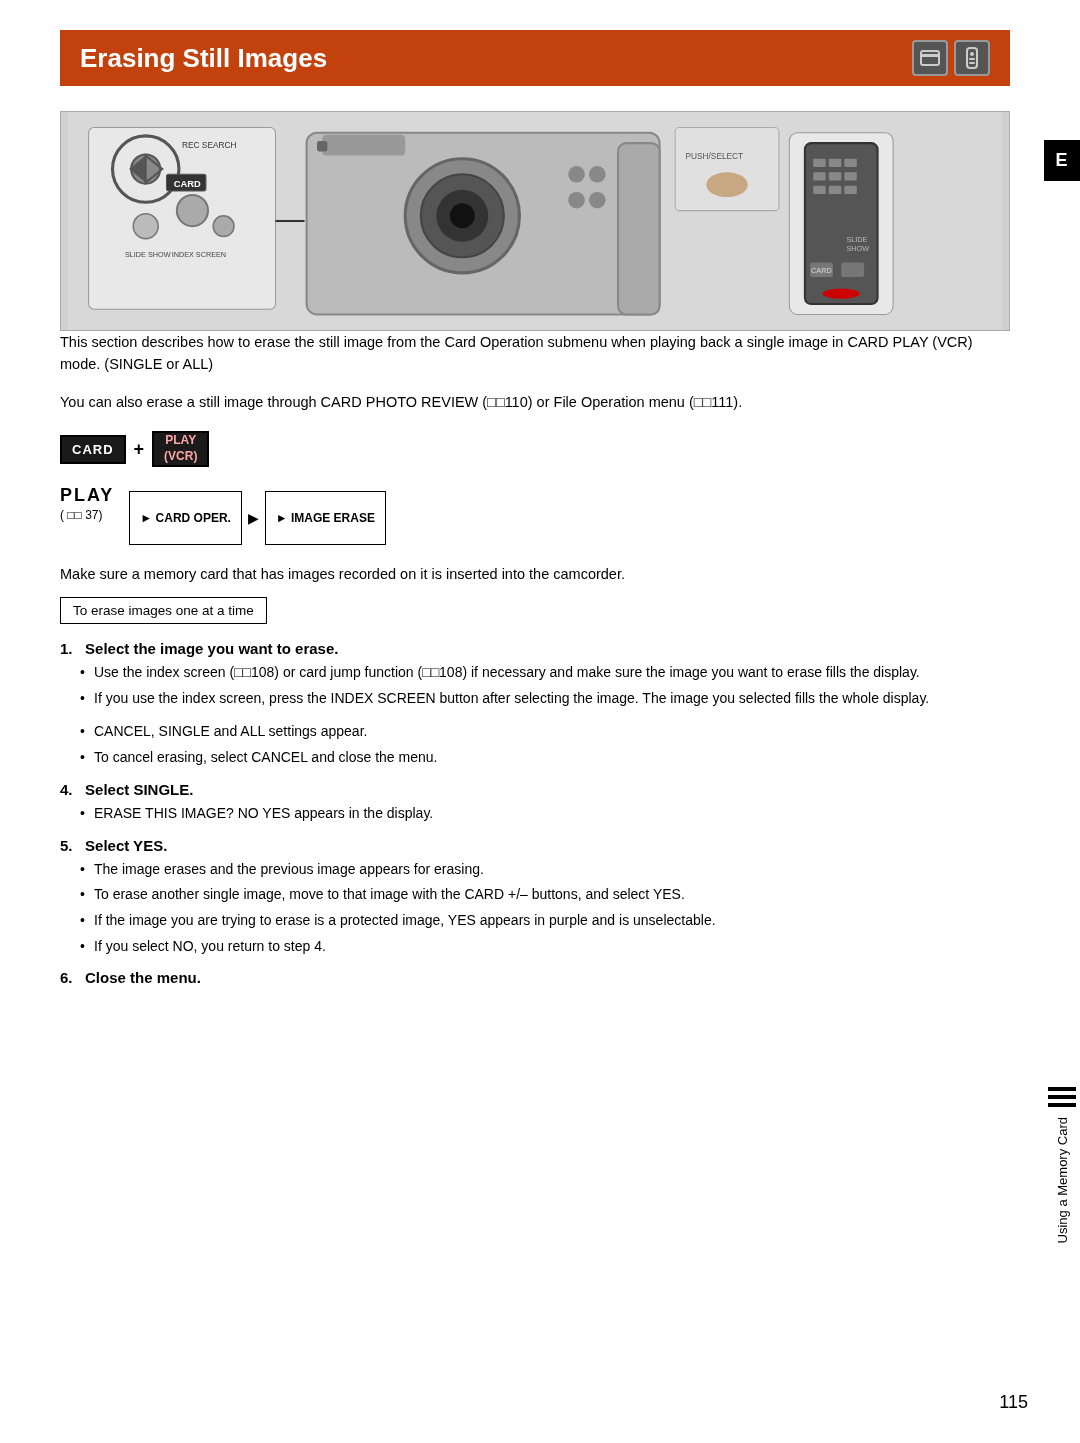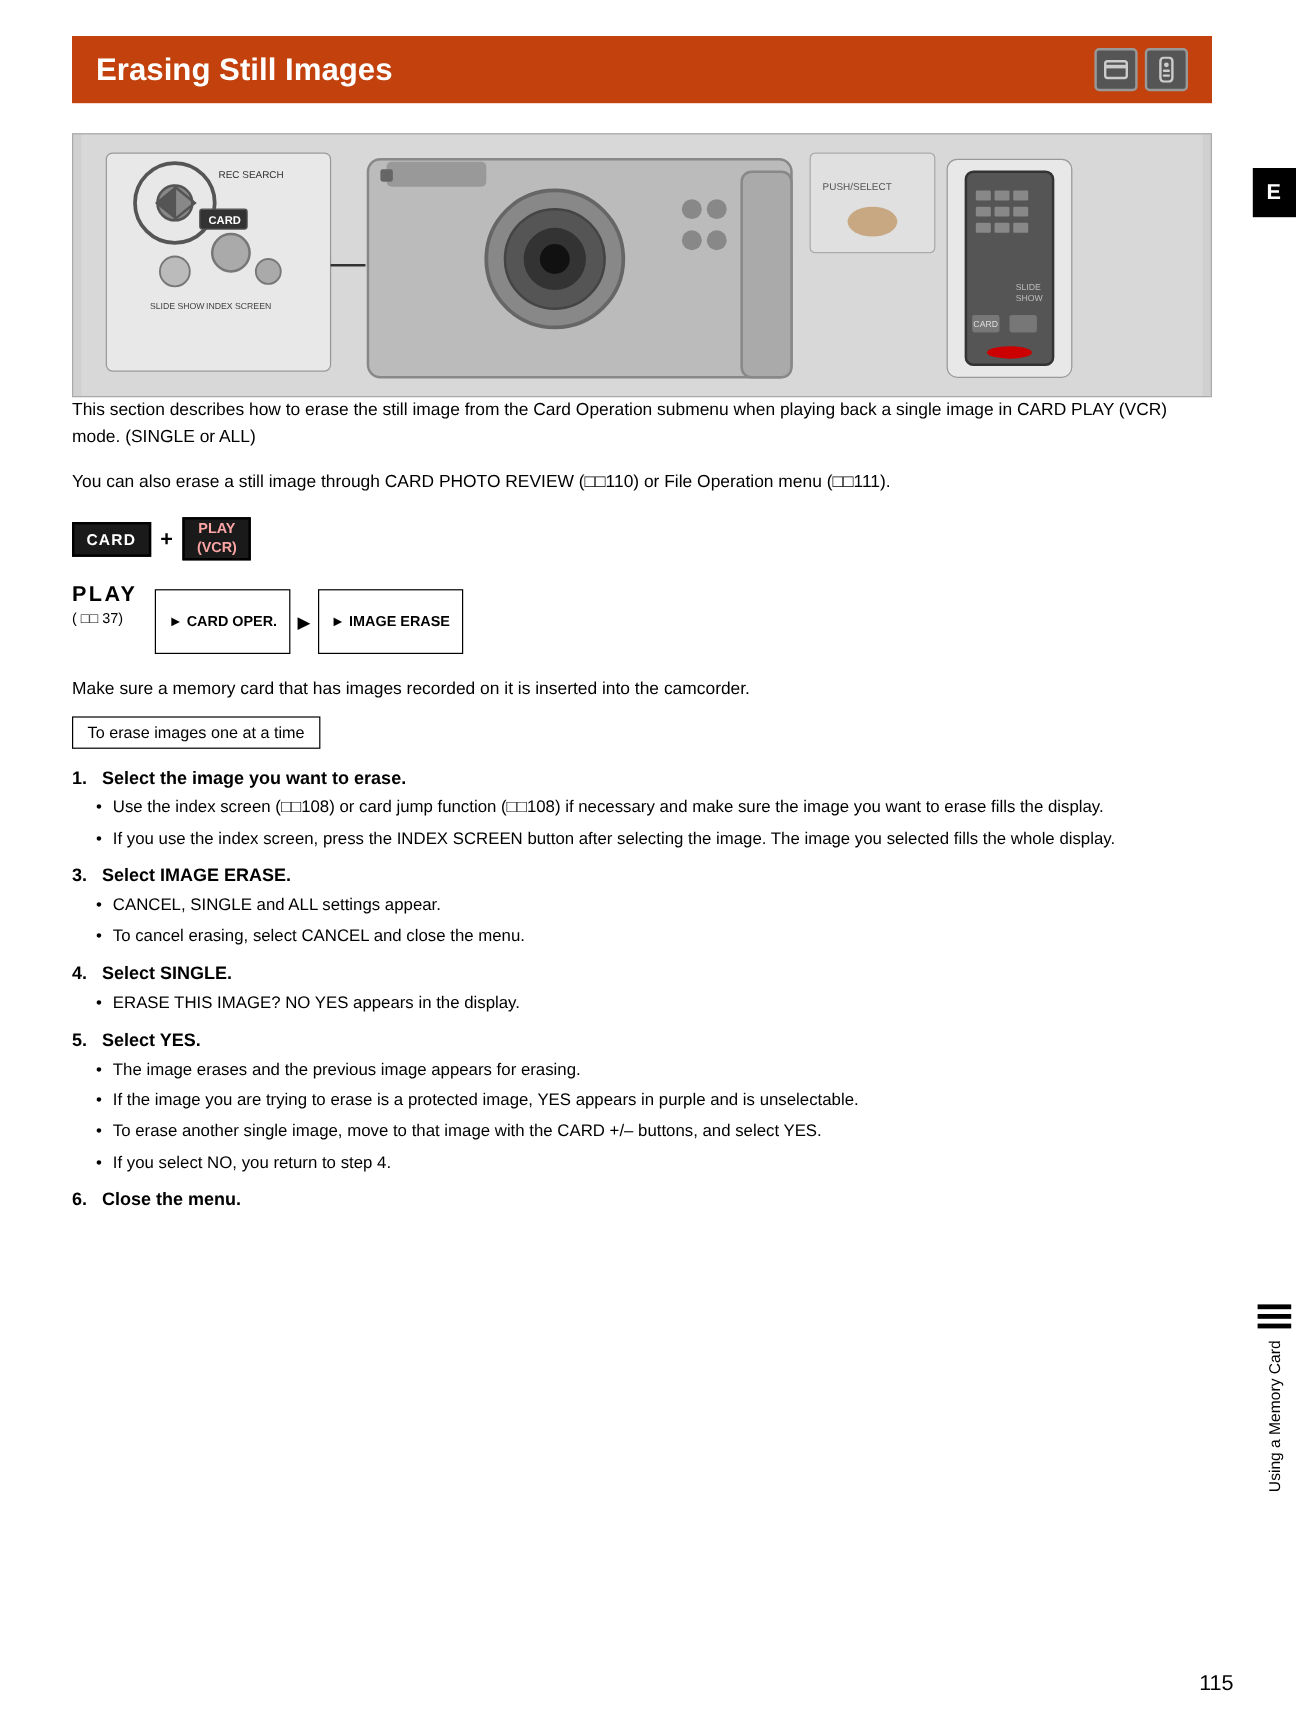--- a/index.html
+++ b/index.html
@@ -417,25 +417,20 @@
         <span>Select the image you want to erase.</span>
       </p>
       <ul class="bullet-list">
         <li>Use the index screen (□□108) or card jump function (□□108) if necessary and make sure the image you want to erase fills the display.</li>
         <li>If you use the index screen, press the INDEX SCREEN button after selecting the image. The image you selected fills the whole display.</li>
       </ul>
     </div>
 
 
     <div class="step">
-      <p class="step-title">
-        <span>3.</span>
-        &nbsp;
-        <span>Select IMAGE ERASE.</span>
-      </p>
       <ul class="bullet-list">
         <li>CANCEL, SINGLE and ALL settings appear.</li>
         <li>To cancel erasing, select CANCEL and close the menu.</li>
       </ul>
     </div>
 
     <div class="step">
       <p class="step-title">
         <span>4.</span>
         &nbsp;
@@ -447,22 +442,22 @@
     </div>
 
     <div class="step">
       <p class="step-title">
         <span>5.</span>
         &nbsp;
         <span>Select YES.</span>
       </p>
       <ul class="bullet-list">
         <li>The image erases and the previous image appears for erasing.</li>
+        <li>To erase another single image, move to that image with the CARD +/– buttons, and select YES.</li>
         <li>If the image you are trying to erase is a protected image, YES appears in purple and is unselectable.</li>
-        <li>To erase another single image, move to that image with the CARD +/– buttons, and select YES.</li>
         <li>If you select NO, you return to step 4.</li>
       </ul>
     </div>
 
     <div class="step">
       <p class="step-title">
         <span>6.</span>
         &nbsp;
         <span>Close the menu.</span>
       </p>

